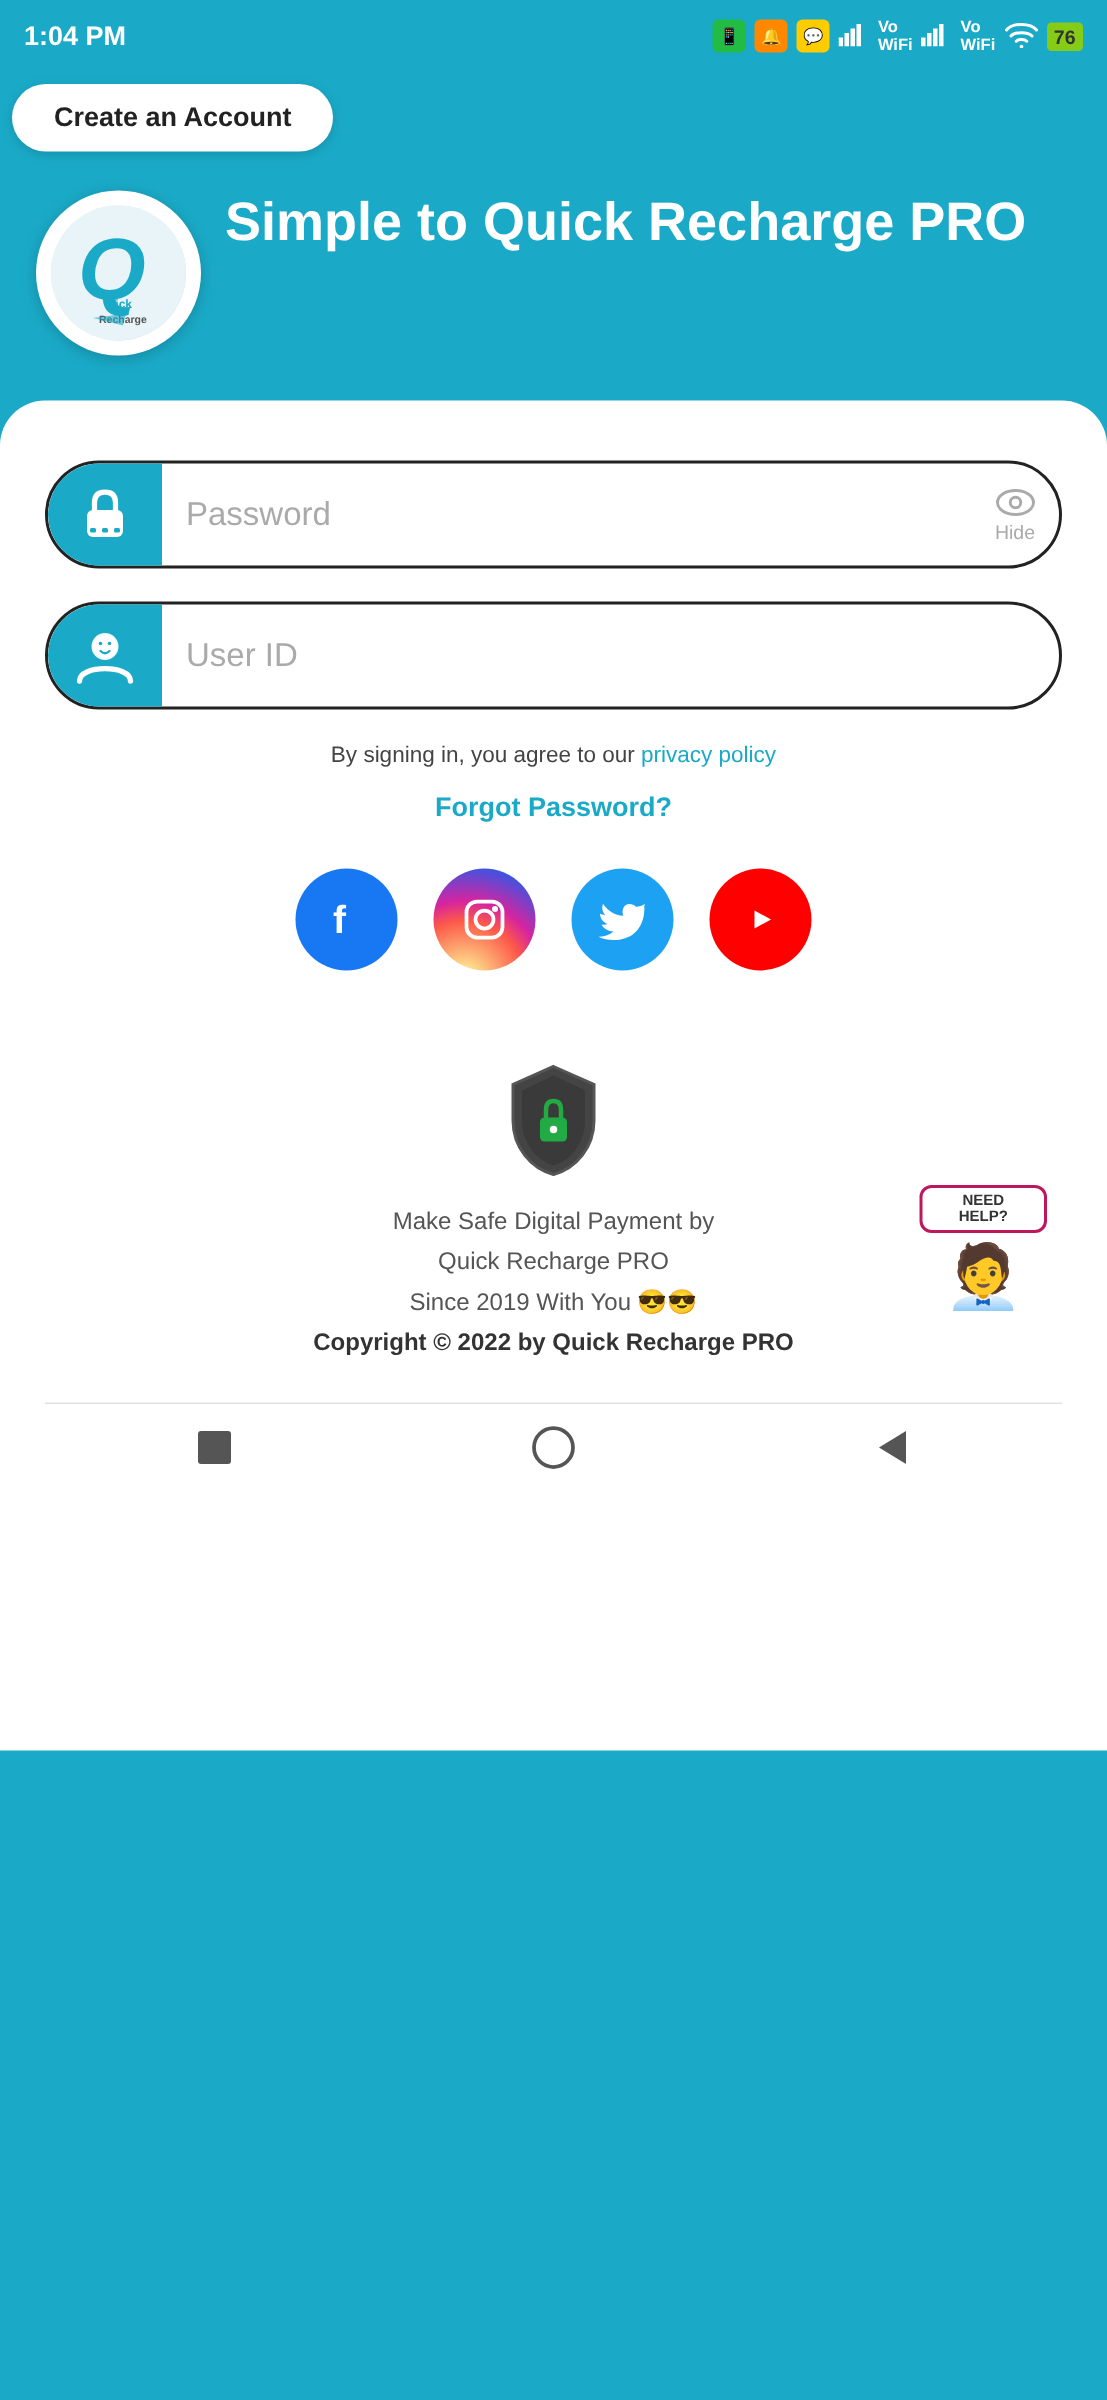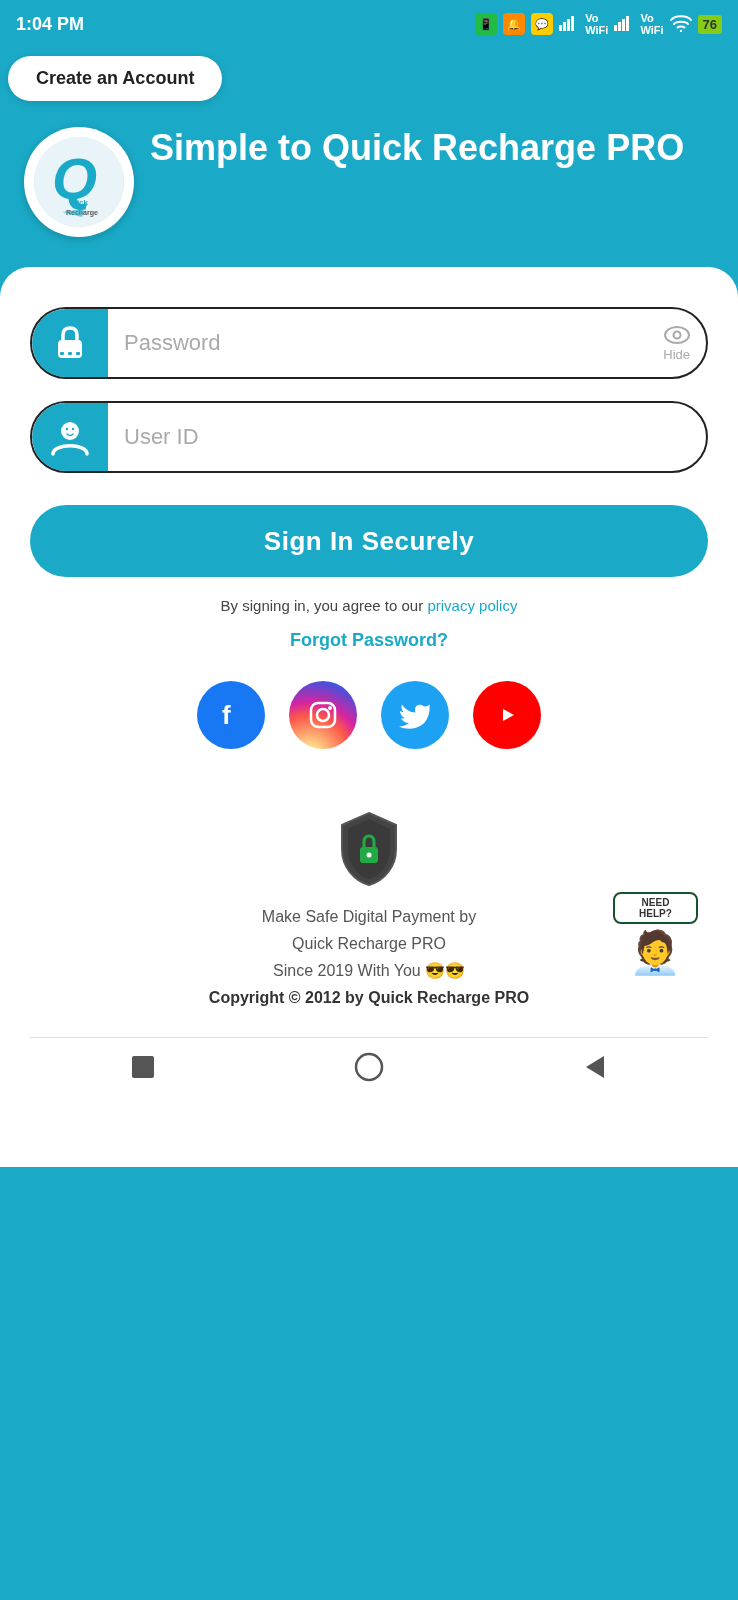--- a/index.html
+++ b/index.html
@@ -375,21 +375,20 @@
           <circle cx="18" cy="13" r="1.2" fill="#1aaac8"></circle>
           <circle cx="24" cy="13" r="1.2" fill="#1aaac8"></circle>
           <path d="M18 18 Q21 21 24 18" stroke="#1aaac8" stroke-width="1.5" fill="none" stroke-linecap="round"></path>
         </svg>
       </div>
       <input type="text" class="input-field" placeholder="User ID" style="">
     </div>
   </div>
 
   
-  <button class="sign-in-btn">Sign In Securely</button>
 
   
   <p class="policy-text">
     <span>By signing in, you agree to our </span><a href="#" class="policy-link">privacy policy</a>
   </p>
 
   
   <div class="forgot-password">
     <a href="#">Forgot Password?</a>
   </div>
@@ -433,24 +432,24 @@
         <path d="M30 38 L30 33 Q30 27 35 27 Q40 27 40 33 L40 38" stroke="#22aa44" stroke-width="3" fill="none" stroke-linecap="round"></path>
         <circle cx="35" cy="46" r="2.5" fill="white"></circle>
       </svg>
     </div>
 
     <div class="footer-text">
       <div>Make Safe Digital Payment by</div>
       <div>Quick Recharge PRO</div>
       <div>Since 2019 With You 😎😎</div>
     </div>
-    <div class="footer-copyright">Copyright © 2012 by Quick Recharge PRO</div>
+    <div class="footer-copyright">Copyright © 2022 by Quick Recharge PRO</div>
 
     <div style="position:absolute; right:10px; bottom:60px; width:85px;">
-      <div style="background:white; border:2px solid #14532d; border-radius:8px; padding:3px 6px; font-size:10px; text-align:center; font-weight:700; color:#333; margin-bottom:4px;">NEED<br>HELP?</div>
+      <div style="background:white; border:2px solid #be185d; border-radius:8px; padding:3px 6px; font-size:10px; text-align:center; font-weight:700; color:#333; margin-bottom:4px;">NEED<br>HELP?</div>
       <div style="font-size:42px; text-align:center;">🧑‍💼</div>
     </div>
   </div>
 
   
   <div class="bottom-nav">
     <div class="nav-btn">
       <svg width="26" height="26" viewBox="0 0 26 26" fill="#555">
         <rect x="2" y="2" width="22" height="22" rx="2" fill="#555"></rect>
       </svg>

